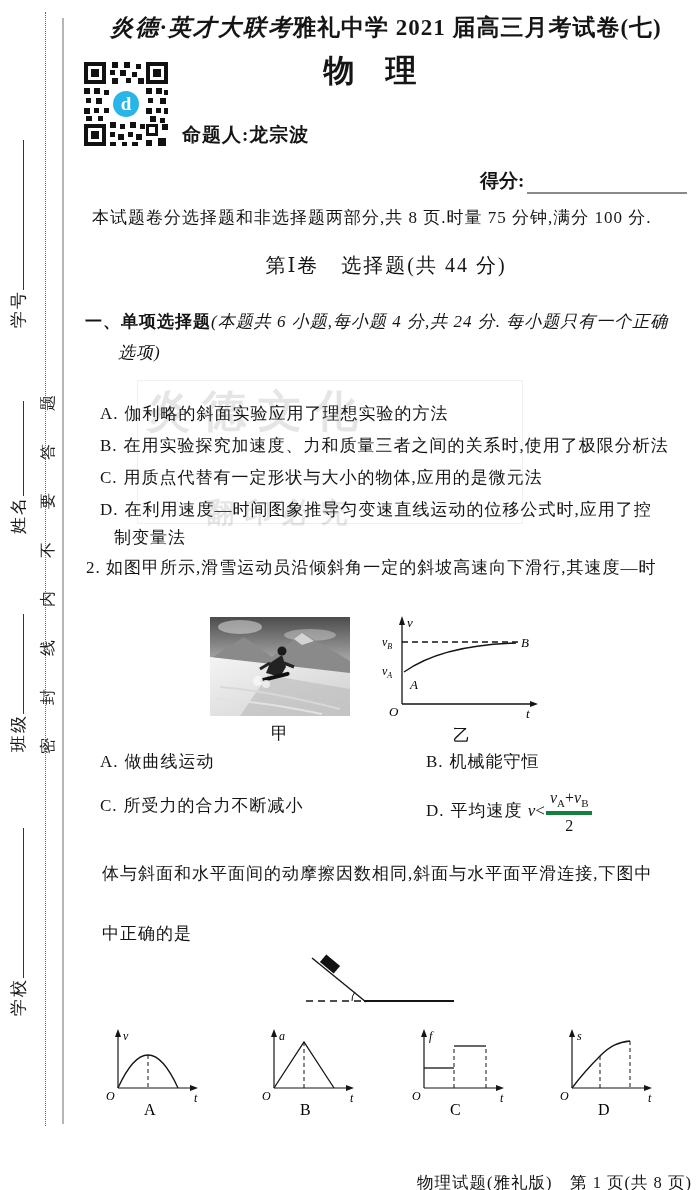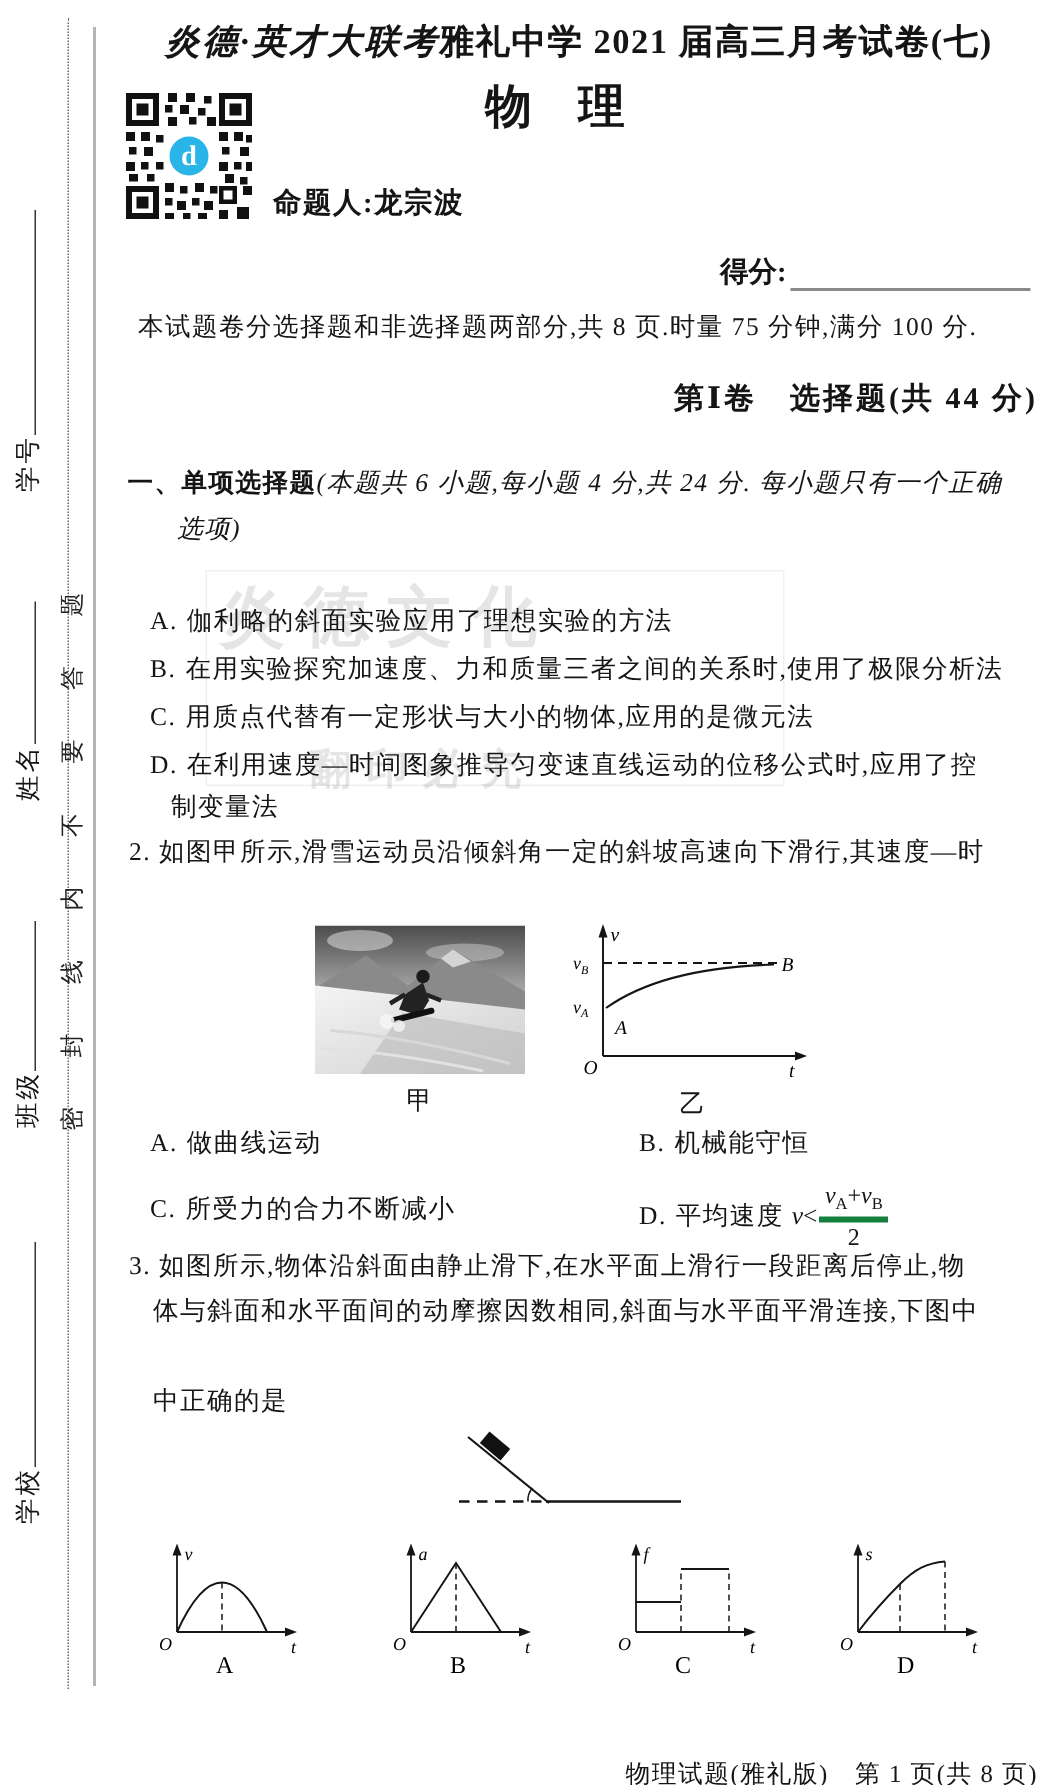--- a/index.html
+++ b/index.html
@@ -11,21 +11,21 @@
   .kai{font-style:italic;}
   .var{font-style:italic;font-family:"Liberation Serif",serif;letter-spacing:0;}
   sub{font-size:11px;}
   
   .hdr{left:80px;top:12px;width:612px;font-size:23px;font-weight:bold;text-align:center;letter-spacing:1px;}
   .hdr .brand{font-style:italic;letter-spacing:2px;}
   .subject{left:250px;top:50px;width:240px;font-size:31px;font-weight:bold;text-align:center;}
   .people{top:122px;font-size:19px;font-weight:bold;letter-spacing:1px;text-align:center;}
   .score{left:480px;top:168px;font-size:19px;font-weight:bold;}
   .score-line{left:527px;top:192px;width:160px;border-top:2px solid #8a8a8a;height:0;}
-  .section-title{left:80px;top:252px;width:612px;font-size:20px;font-weight:bold;text-align:right;letter-spacing:2px;}
+  .section-title{left:80px;top:252px;width:612px;font-size:20px;font-weight:normal;text-align:center;letter-spacing:2px;}
   
   .rot{position:absolute;transform:rotate(-90deg);transform-origin:0 0;white-space:nowrap;font-size:17px;letter-spacing:2px;}
   .blank{display:inline-block;border-bottom:1px solid #333;height:1.1em;vertical-align:baseline;}
   .seal{font-size:16px;letter-spacing:33px;color:#222;}
   .dotted-line{left:45px;top:12px;height:1114px;width:0;border-left:1px dotted #666;}
   .gray-line{left:62px;top:18px;height:1106px;width:2px;background:#b5b5b5;}
   
   .wm{color:rgba(0,0,0,0.10);font-weight:bold;}
   .wm-box{left:137px;top:380px;width:384px;height:142px;border:1px solid rgba(0,0,0,0.06);}
   
@@ -223,24 +223,20 @@
   <div class="abs cjk" style="left:426px;top:752px;">
     <span class="opt-label">B.</span><span>机械能守恒</span>
   </div>
   <div class="abs cjk" style="left:100px;top:796px;">
     <span class="opt-label">C.</span><span>所受力的合力不断减小</span>
   </div>
   <div class="abs cjk" style="left:426px;top:788px;">
     <span class="opt-label">D.</span><span>平均速度 </span><span class="var">v</span><span>&lt;</span><span class="frac"><span class="num"><span class="var">v</span><sub>A</sub><span>+</span><span class="var">v</span><sub>B</sub></span><span class="den">2</span></span>
   </div>
 
-  <div class="abs cjk" style="left:86px;top:834px;">
-    <span>3.</span>
-    <span>如图所示,物体沿斜面由静止滑下,在水平面上滑行一段距离后停止,物</span>
-  </div>
   <div class="abs cjk" style="left:102px;top:864px;">体与斜面和水平面间的动摩擦因数相同,斜面与水平面平滑连接,下图中</div>
   <div class="abs cjk" style="left:102px;top:924px;">中正确的是</div>
 
   <svg class="abs" style="left:302px;top:946px;" width="160" height="64" viewBox="0 0 160 64">
     <line x1="4" y1="55" x2="62" y2="55" stroke="#151515" stroke-width="1.6" stroke-dasharray="7,5"></line>
     <line x1="62" y1="55" x2="152" y2="55" stroke="#151515" stroke-width="1.8"></line>
     <line x1="10" y1="12" x2="64" y2="56" stroke="#151515" stroke-width="1.4"></line>
     <rect x="19" y="13" width="18" height="10" transform="rotate(40 28 18)" fill="#111"></rect>
     <path d="M50,55 A12,12 0 0 1 53,46" stroke="#151515" stroke-width="1" fill="none"></path>
   </svg>

